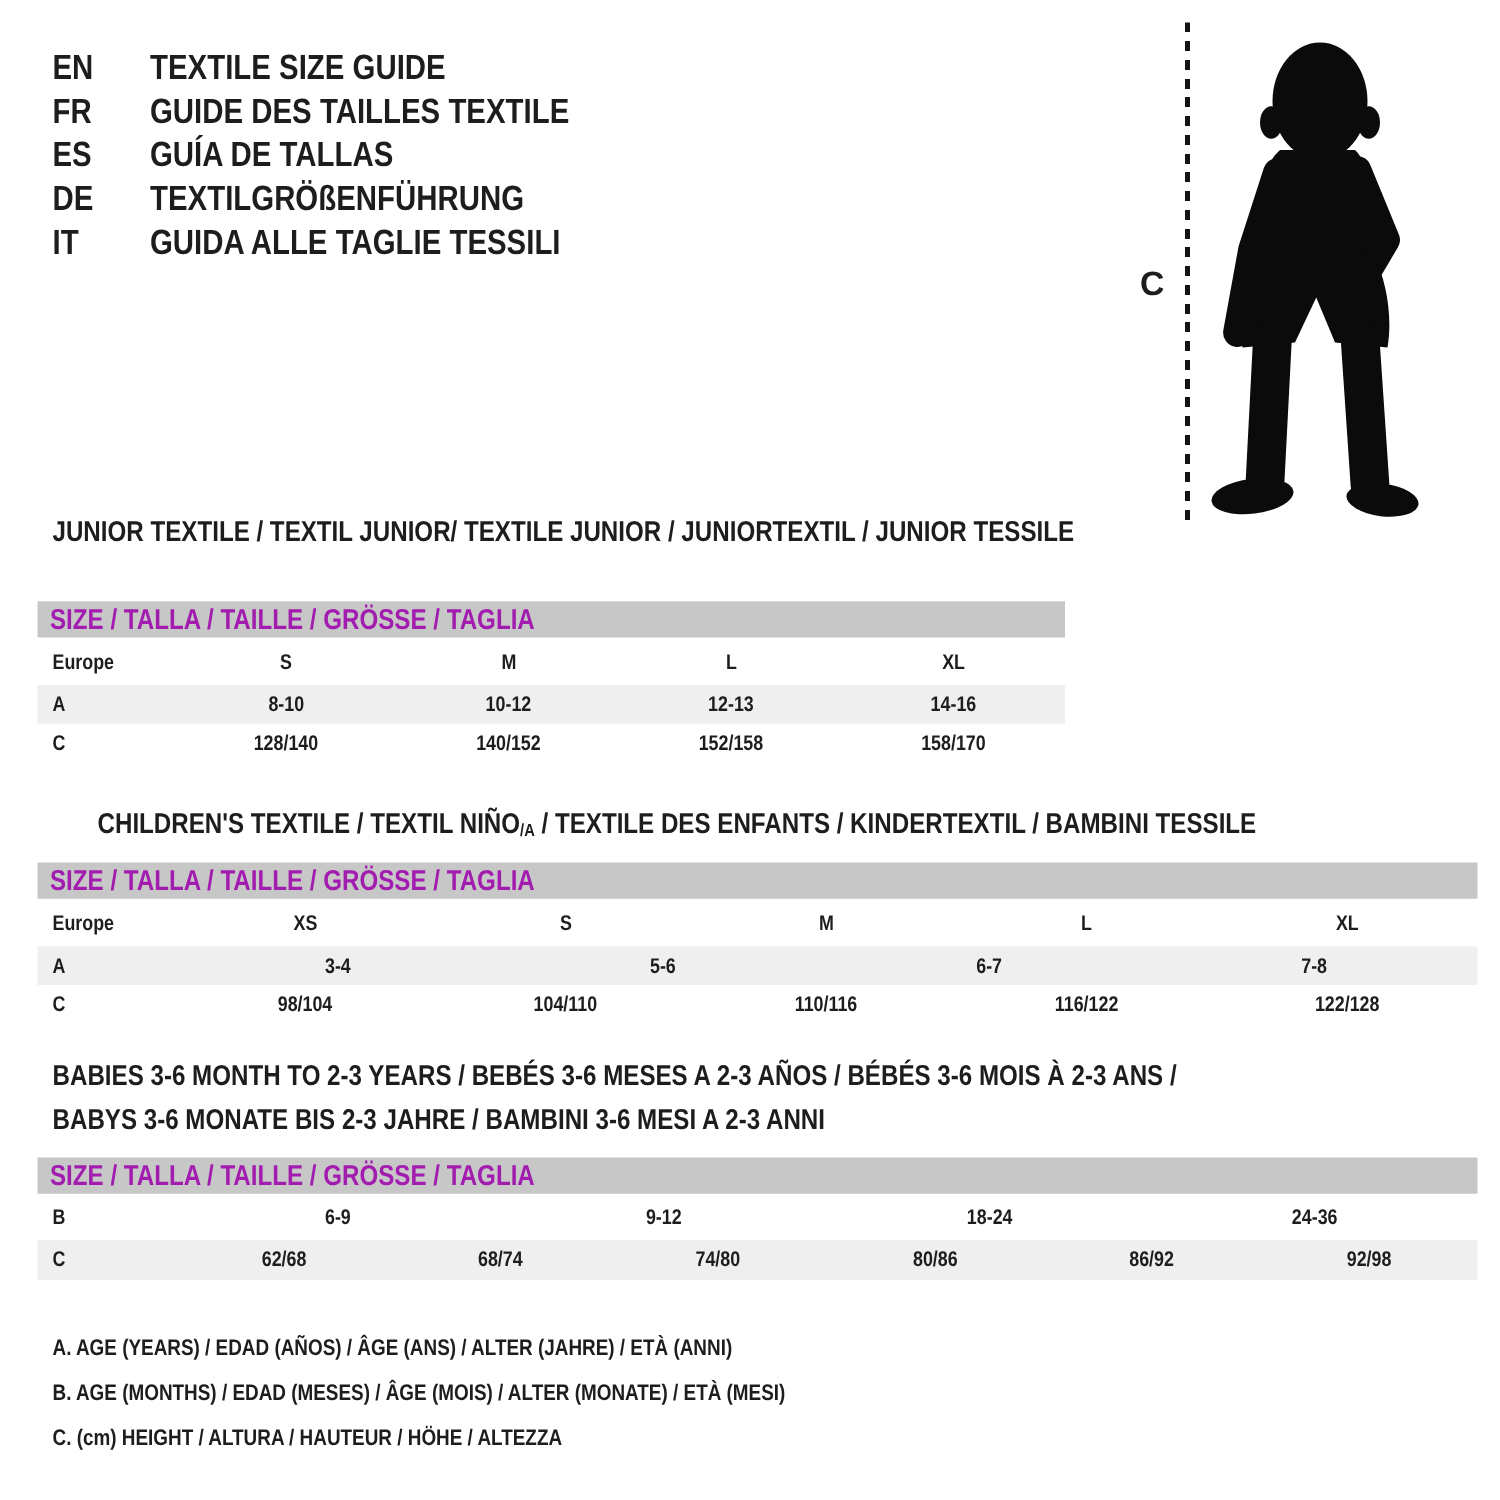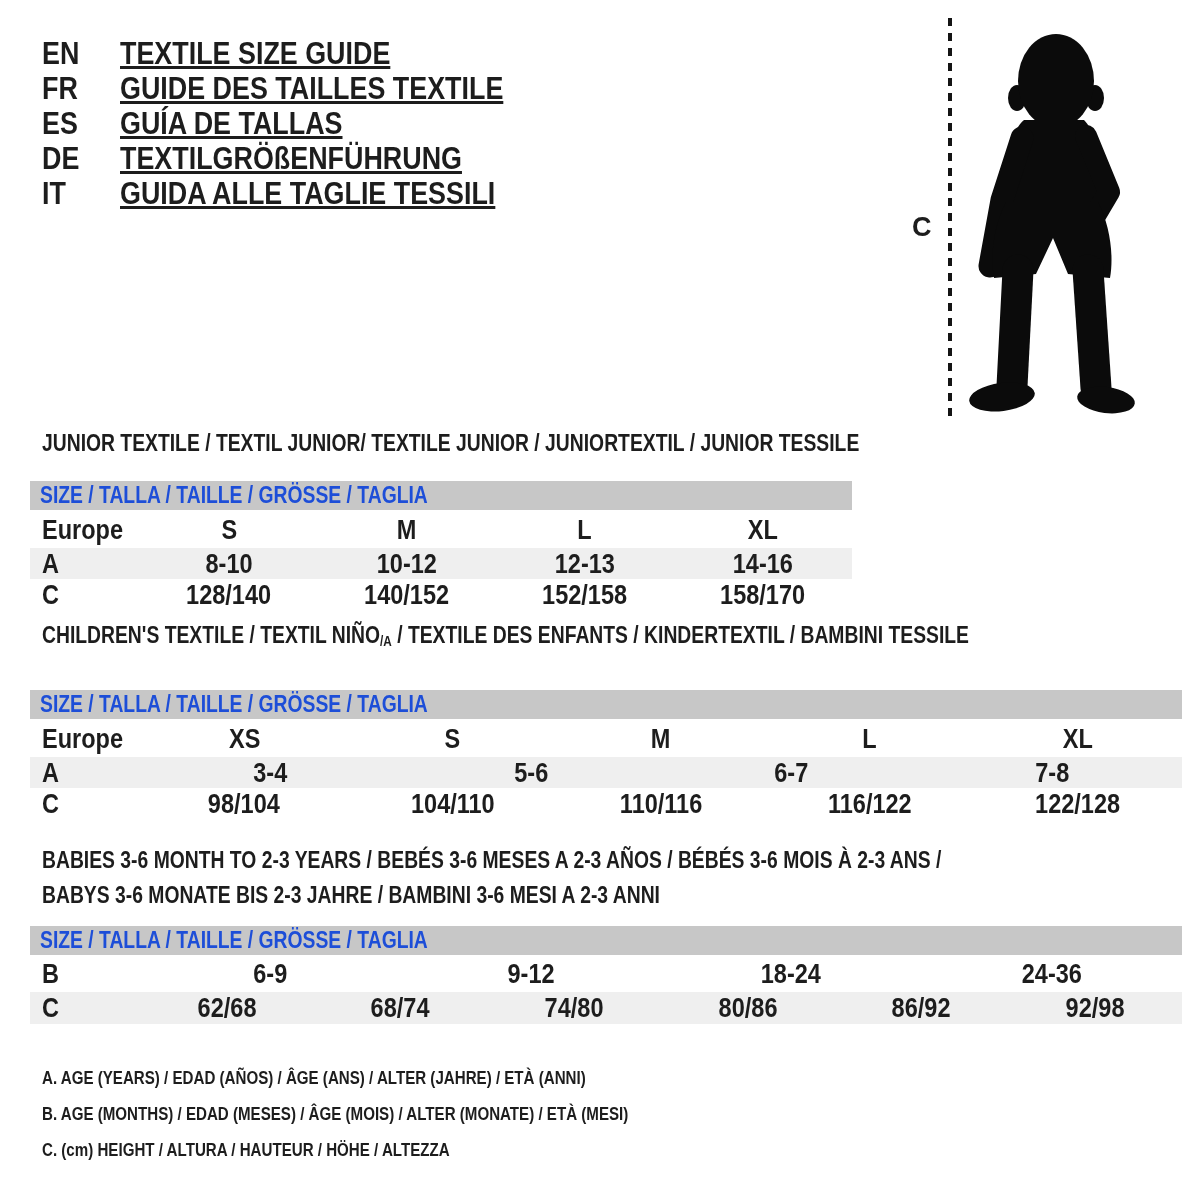--- a/index.html
+++ b/index.html
@@ -7,49 +7,49 @@
   .page {
     position:relative; width:1200px; height:1200px; background:#ffffff;
     font-family:"Liberation Sans", sans-serif; font-weight:bold; color:#1d1d1d;
     overflow:hidden;
   }
   
   .cx  { display:inline-block; transform:scaleX(0.84); transform-origin:0 50%; white-space:nowrap; }
   .cxc { display:inline-block; transform:scaleX(0.84); transform-origin:50% 50%; white-space:nowrap; }
 
   
-  .lang { position:absolute; left:42px; top:36px; font-size:32px;text-decoration:underline; }
+  .lang { position:absolute; left:42px; top:36px; font-size:28px; }
   .lang-row { height:35px; display:flex; align-items:center; }
   .lang-code { width:78px; }
 
   
   .meas-line {
     position:absolute; left:948px; top:18px; width:4px; height:398px;
     background:repeating-linear-gradient(180deg,#141414 0 8px, transparent 8px 15px);
   }
   .meas-label { position:absolute; left:912px; top:212px; font-size:27px; }
   .figure-svg { position:absolute; left:960px; top:20px; }
 
   
   .sec-title { position:absolute; left:42px; font-size:23px; line-height:26px; }
-  #junior-title   { top:430px; }
-  #children-title { top:622px; }
+  #junior-title   { top:412px; }
+  #children-title { top:645px;margin-left:36px; }
   #babies-title   { top:843px; line-height:35px; }
   .sub { font-size:14px; position:relative; top:3px; }
 
   
   .stable { position:absolute; }
   #t-junior   { left:30px; top:481px; width:822px; }
   #t-children { left:30px; top:690px; width:1152px; }
   #t-babies   { left:30px; top:926px; width:1152px; }
   .sizebar {
     height:29px; background:#c7c7c7; display:flex; align-items:center;
-    padding-left:10px; font-size:23px; color:#1d4ed8; margin-bottom:1px;
+    padding-left:10px; font-size:23px; color:#a21caf; margin-bottom:1px;
   }
-  .trow { display:flex; font-size:28px; }
+  .trow { display:flex; font-size:17px; }
   .r38 { height:37px; } .r36 { height:36px; } .r31 { height:31px; } .r32 { height:32px; }
   .band { background:#efefef; }
   .rowlabel { width:110px; display:flex; align-items:center; padding-left:12px; }
   .cell { flex:1; display:flex; align-items:center; justify-content:center; }
 
   
   .legend { position:absolute; left:42px; top:1060px; font-size:18px; }
   .legend-line { height:36px; display:flex; align-items:center; }
 </style>
 </head>

